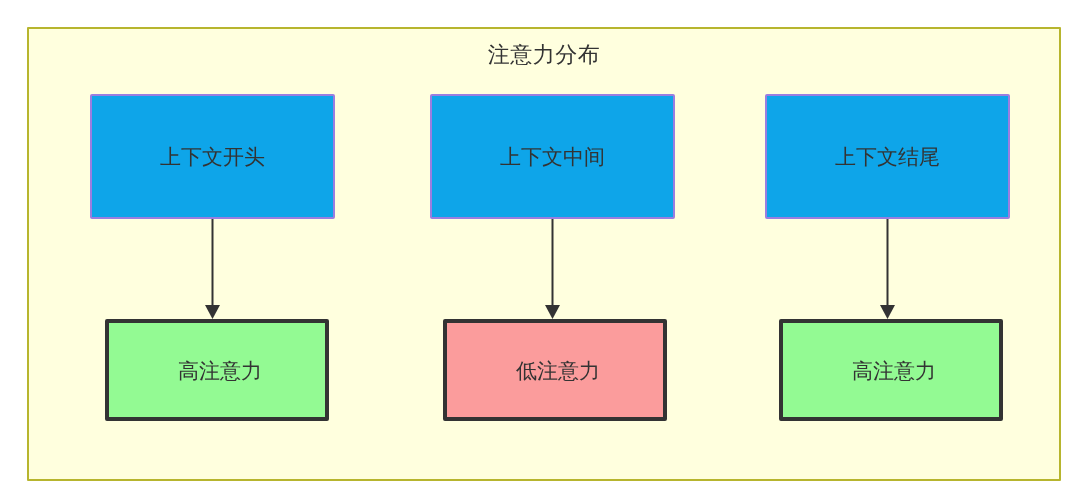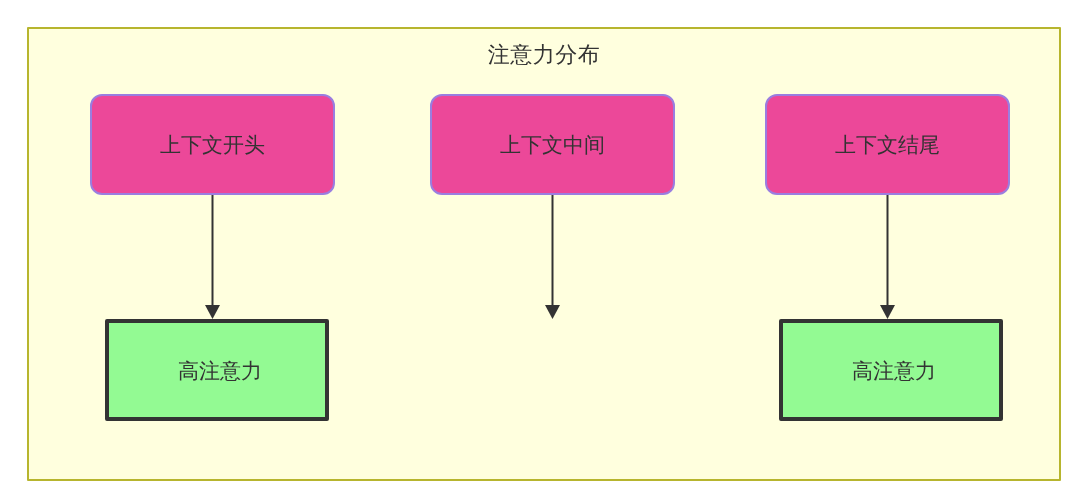--- a/index.html
+++ b/index.html
@@ -54,24 +54,24 @@
     display: flex;
     align-items: center;
     justify-content: center;
     text-align: center;
     color: #333333;
     white-space: nowrap;
   }
 
   .node-source {
     width: 245px;
-    height: 101px;
-    background: #ec4899;
+    height: 125px;
+    background: #0ea5e9;
     border: 2px solid #9a7ee0;
-    border-radius: 12px;
+    border-radius: 2px;
     font-size: 21px;
     line-height: 25px;
   }
 
   .node-outcome {
     width: 224px;
     height: 102px;
     background: #93fa93;
     border: 4px solid #333333;
     border-radius: 2px;
@@ -145,19 +145,22 @@
     </div>
 
     <div class="node node-source" id="node-context-middle">
       <span>上下文中间</span>
     </div>
 
     <div class="node node-outcome" id="node-attention-start">
       <span>高注意力</span>
     </div>
 
+    <div class="node node-outcome low" id="node-attention-middle">
+      <span>低注意力</span>
+    </div>
 
     <div class="node node-outcome" id="node-attention-end">
       <span>高注意力</span>
     </div>
 
   </div>
 </div>
 
 </body></html>

